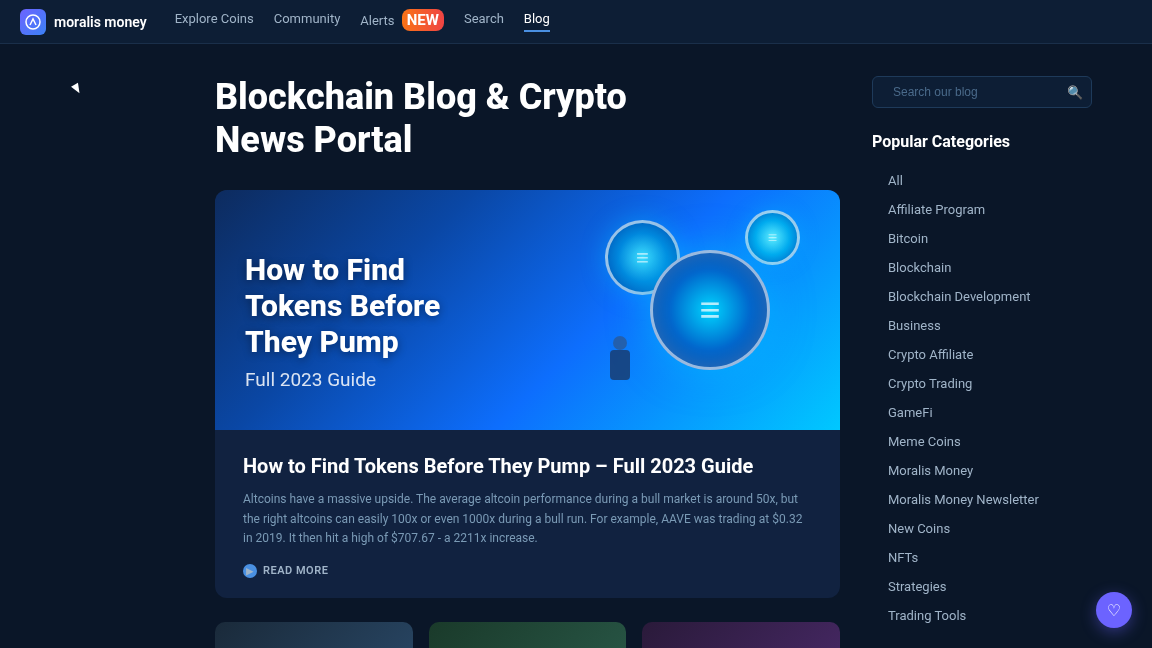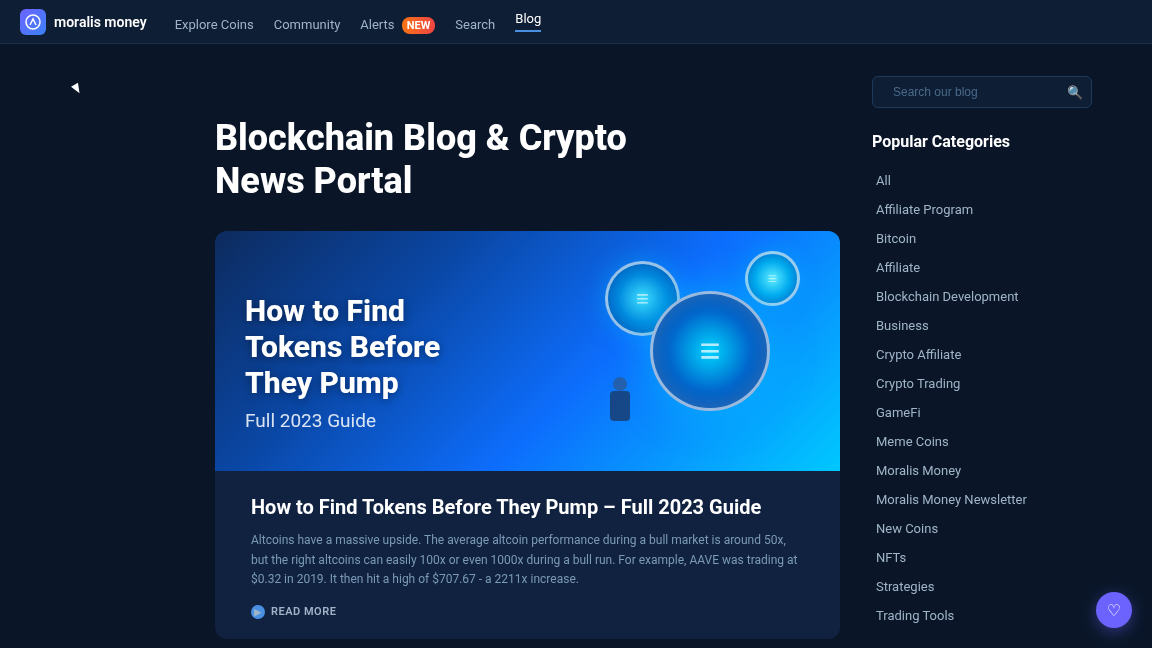--- a/index.html
+++ b/index.html
@@ -39,39 +39,39 @@
       height: 26px;
       background: linear-gradient(135deg, #6c63ff, #3b82f6);
       border-radius: 6px;
       display: flex;
       align-items: center;
       justify-content: center;
       font-size: 12px;
     }
     .nav-links {
       display: flex;
-      align-items: flex-end;
+      align-items: flex-start;
       gap: 20px;
       margin-left: 4px;
     }
     .nav-link {
       color: #a0b4c8;
       text-decoration: none;
       font-size: 13px;
       cursor: pointer;
     }
     .nav-link.active {
       color: #fff;
       border-bottom: 2px solid #4a90e2;
       padding-bottom: 4px;
     }
     .nav-badge {
       background: linear-gradient(90deg, #f97316, #ef4444);
       color: #fff;
-      font-size: 11px;
+      font-size: 15px;
       padding: 2px 5px;
       border-radius: 8px;
       margin-left: 4px;
       font-weight: 700;
     }
 
     
     .main-container {
       max-width: 1152px;
       padding: 32px 60px 32px 215px;
@@ -83,21 +83,20 @@
     .content-area {
       flex: 1;
       min-width: 0;
     }
     .page-title {
       font-size: 36px;
       font-weight: 800;
       line-height: 1.2;
       margin-bottom: 28px;
       color: #ffffff;
-      margin-top: 41px;
     }
 
     
     .featured-card {
       background: #112240;
       border-radius: 12px;
       overflow: hidden;
       margin-bottom: 24px;
     }
     .featured-card-image {
@@ -208,21 +207,21 @@
       width: 14px;
       height: 14px;
       background: #2a5a9a;
       border-radius: 50%;
       position: absolute;
       top: -14px;
       left: 3px;
     }
 
     .featured-card-body {
-      padding: 24px 36px 20px;
+      padding: 24px 28px 20px;
     }
     .featured-card-body h3 {
       font-size: 20px;
       font-weight: 700;
       color: #ffffff;
       margin-bottom: 12px;
     }
     .featured-card-body p {
       font-size: 12px;
       color: #7a9ab5;
@@ -318,20 +317,21 @@
       flex-direction: column;
       gap: 2px;
     }
     .category-item {
       padding: 6px 4px;
       font-size: 13px;
       color: #a0b4c8;
       cursor: pointer;
       border-radius: 4px;
       transition: background 0.15s;
+      margin-left: 12px;
     }
 
     
     .chat-bubble {
       position: fixed;
       bottom: 20px;
       right: 20px;
       width: 36px;
       height: 36px;
       background: #6c63ff;
@@ -440,21 +440,21 @@
       <input class="search-input" type="text" placeholder="Search our blog" style="">
       <button class="search-icon-btn">🔍</button>
     </div>
 
     <h2 class="categories-title">Popular Categories</h2>
 
     <ul class="category-list" id="category-list">
     <li class="category-item">All</li>
         <li class="category-item">Affiliate Program</li>
         <li class="category-item">Bitcoin</li>
-        <li class="category-item">Affiliate</li>
+        <li class="category-item">Blockchain</li>
         <li class="category-item">Blockchain Development</li>
         <li class="category-item">Business</li>
         <li class="category-item">Crypto Affiliate</li>
         <li class="category-item">Crypto Trading</li>
         <li class="category-item">GameFi</li>
         <li class="category-item">Meme Coins</li>
         <li class="category-item">Moralis Money</li>
         <li class="category-item">Moralis Money Newsletter</li>
         <li class="category-item">New Coins</li>
         <li class="category-item">NFTs</li>

